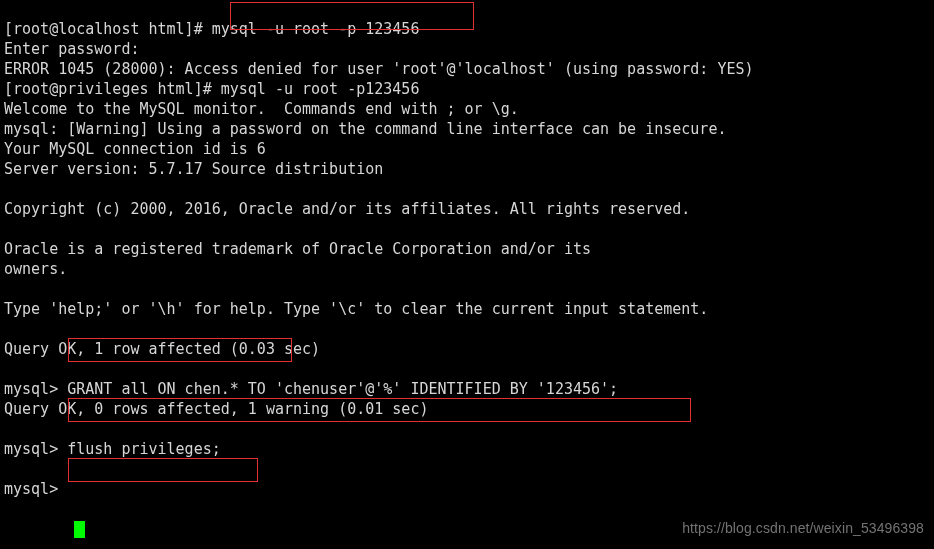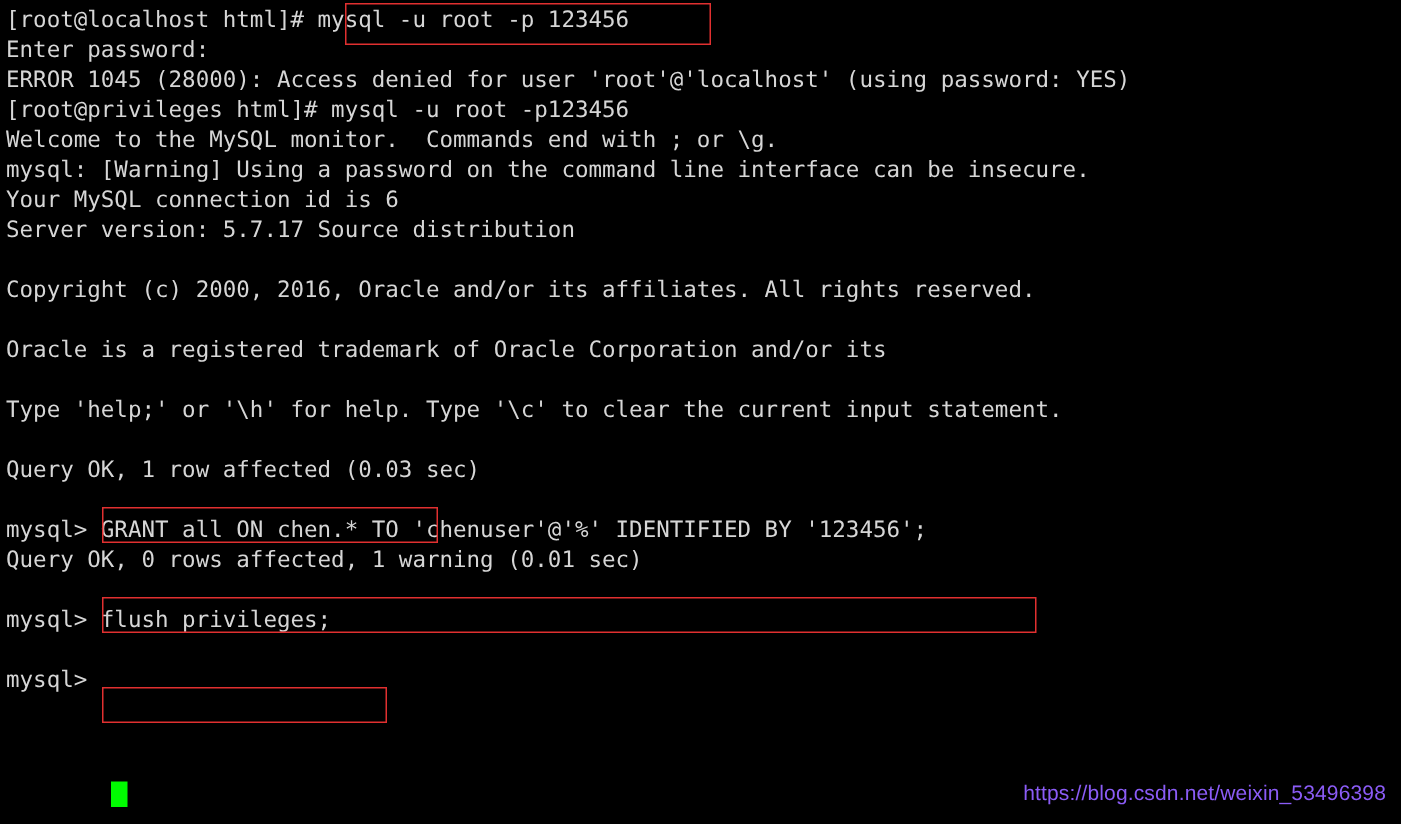--- a/index.html
+++ b/index.html
@@ -14,21 +14,21 @@
     background: #000000;
     overflow: hidden;
     font-family: "DejaVu Sans Mono", "Liberation Mono", monospace;
     font-size: 15px;
     line-height: 20px;
     color: #d6d6d6;
   }
   #lines {
     position: absolute;
     left: 4px;
-    top: 3px;
+    top: 19px;
     width: 926px;
   }
   .line {
     height: 20px;
     white-space: pre;
     letter-spacing: 0px;
     color: #d6d6d6;
   }
   .line.blank {
     height: 20px;
@@ -47,21 +47,21 @@
     background: #00fc00;
     width: 11px;
     height: 17px;
   }
   .watermark {
     position: absolute;
     right: 10px;
     top: 518px;
     font-family: "Liberation Sans", "DejaVu Sans", sans-serif;
     font-size: 14px;
-    color: #8b5cf6;
+    color: #737373;
     letter-spacing: 0.1px;
     white-space: pre;
   }
 </style>
 </head>
 <body>
 
 <div id="terminal" style="width: 934px; height: 549px; background: rgb(0, 0, 0); color: rgb(214, 214, 214);">
 
   <div id="lines">
@@ -70,20 +70,21 @@
       <div class="line">ERROR 1045 (28000): Access denied for user 'root'@'localhost' (using password: YES)</div>
       <div class="line">[root@privileges html]# mysql -u root -p123456</div>
       <div class="line">Welcome to the MySQL monitor.  Commands end with ; or \g.</div>
       <div class="line">mysql: [Warning] Using a password on the command line interface can be insecure.</div>
       <div class="line">Your MySQL connection id is 6</div>
       <div class="line">Server version: 5.7.17 Source distribution</div>
       <div class="line blank"></div>
       <div class="line">Copyright (c) 2000, 2016, Oracle and/or its affiliates. All rights reserved.</div>
       <div class="line blank"></div>
       <div class="line">Oracle is a registered trademark of Oracle Corporation and/or its</div>
+      <div class="line">owners.</div>
       <div class="line blank"></div>
       <div class="line">Type 'help;' or '\h' for help. Type '\c' to clear the current input statement.</div>
       <div class="line blank"></div>
       <div class="line">Query OK, 1 row affected (0.03 sec)</div>
       <div class="line blank"></div>
       <div class="line">mysql&gt; GRANT all ON chen.* TO 'chenuser'@'%' IDENTIFIED BY '123456';</div>
       <div class="line">Query OK, 0 rows affected, 1 warning (0.01 sec)</div>
       <div class="line blank"></div>
       <div class="line">mysql&gt; flush privileges;</div>
       <div class="line blank"></div>

